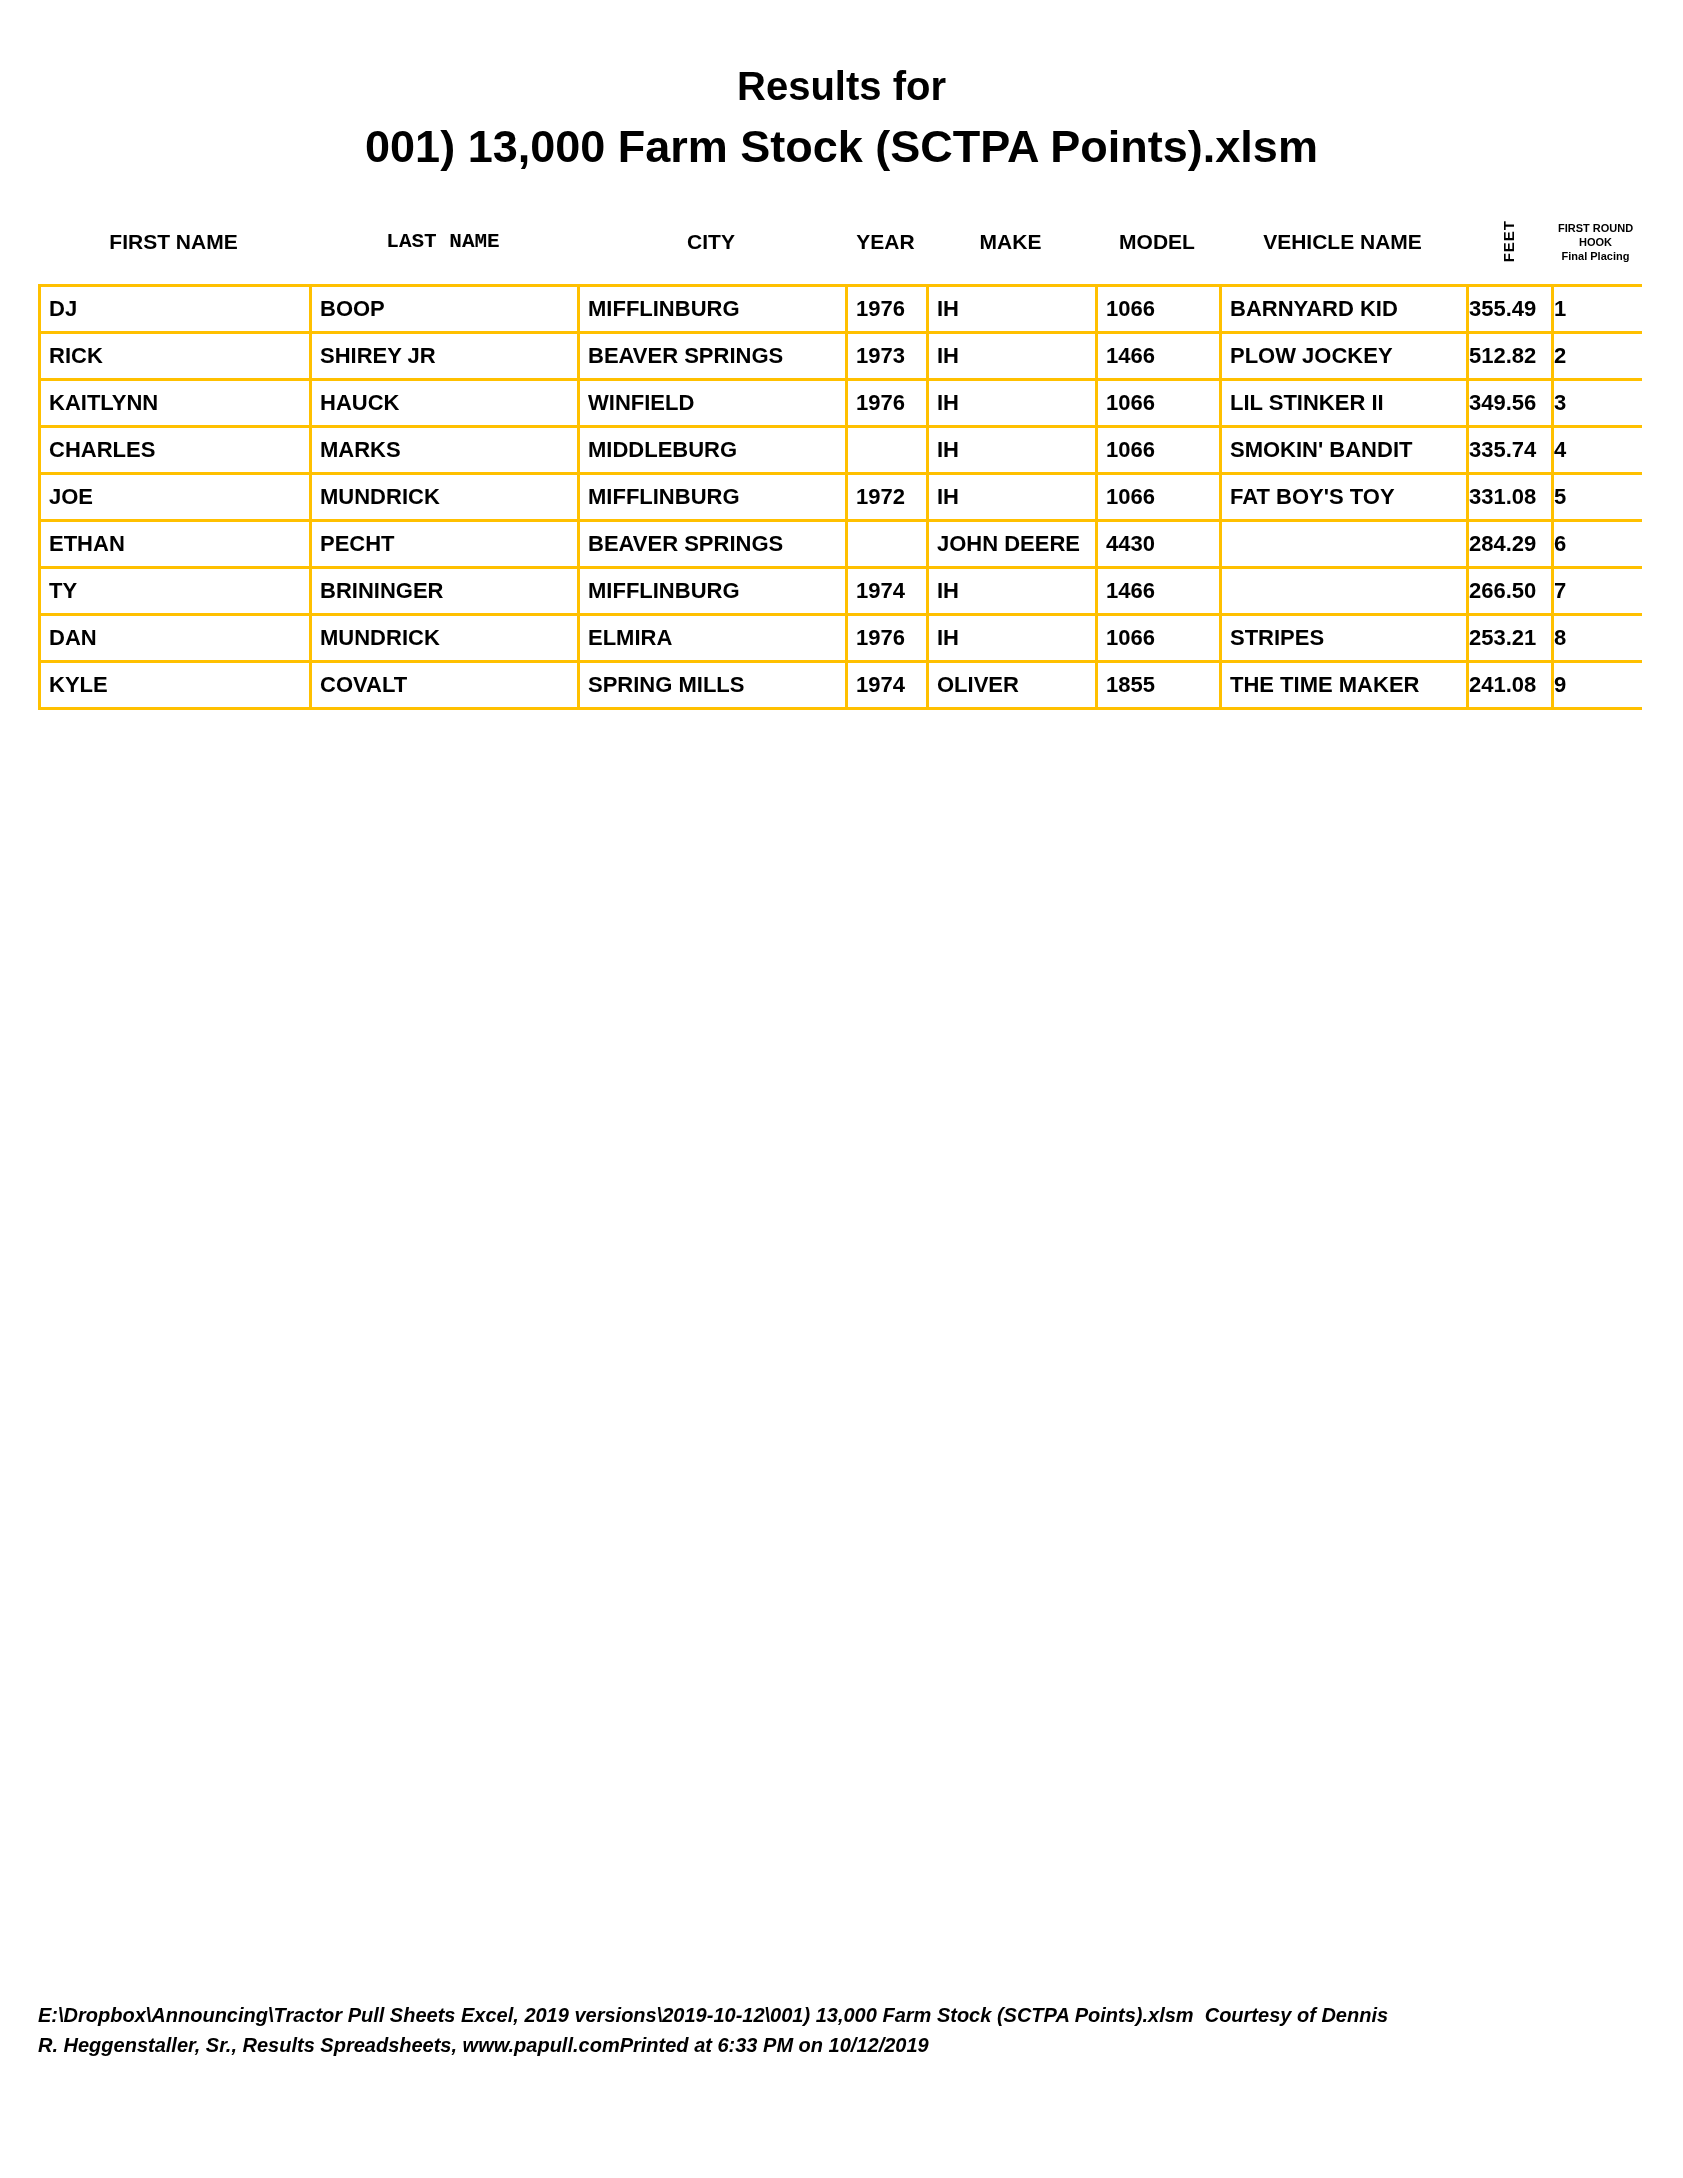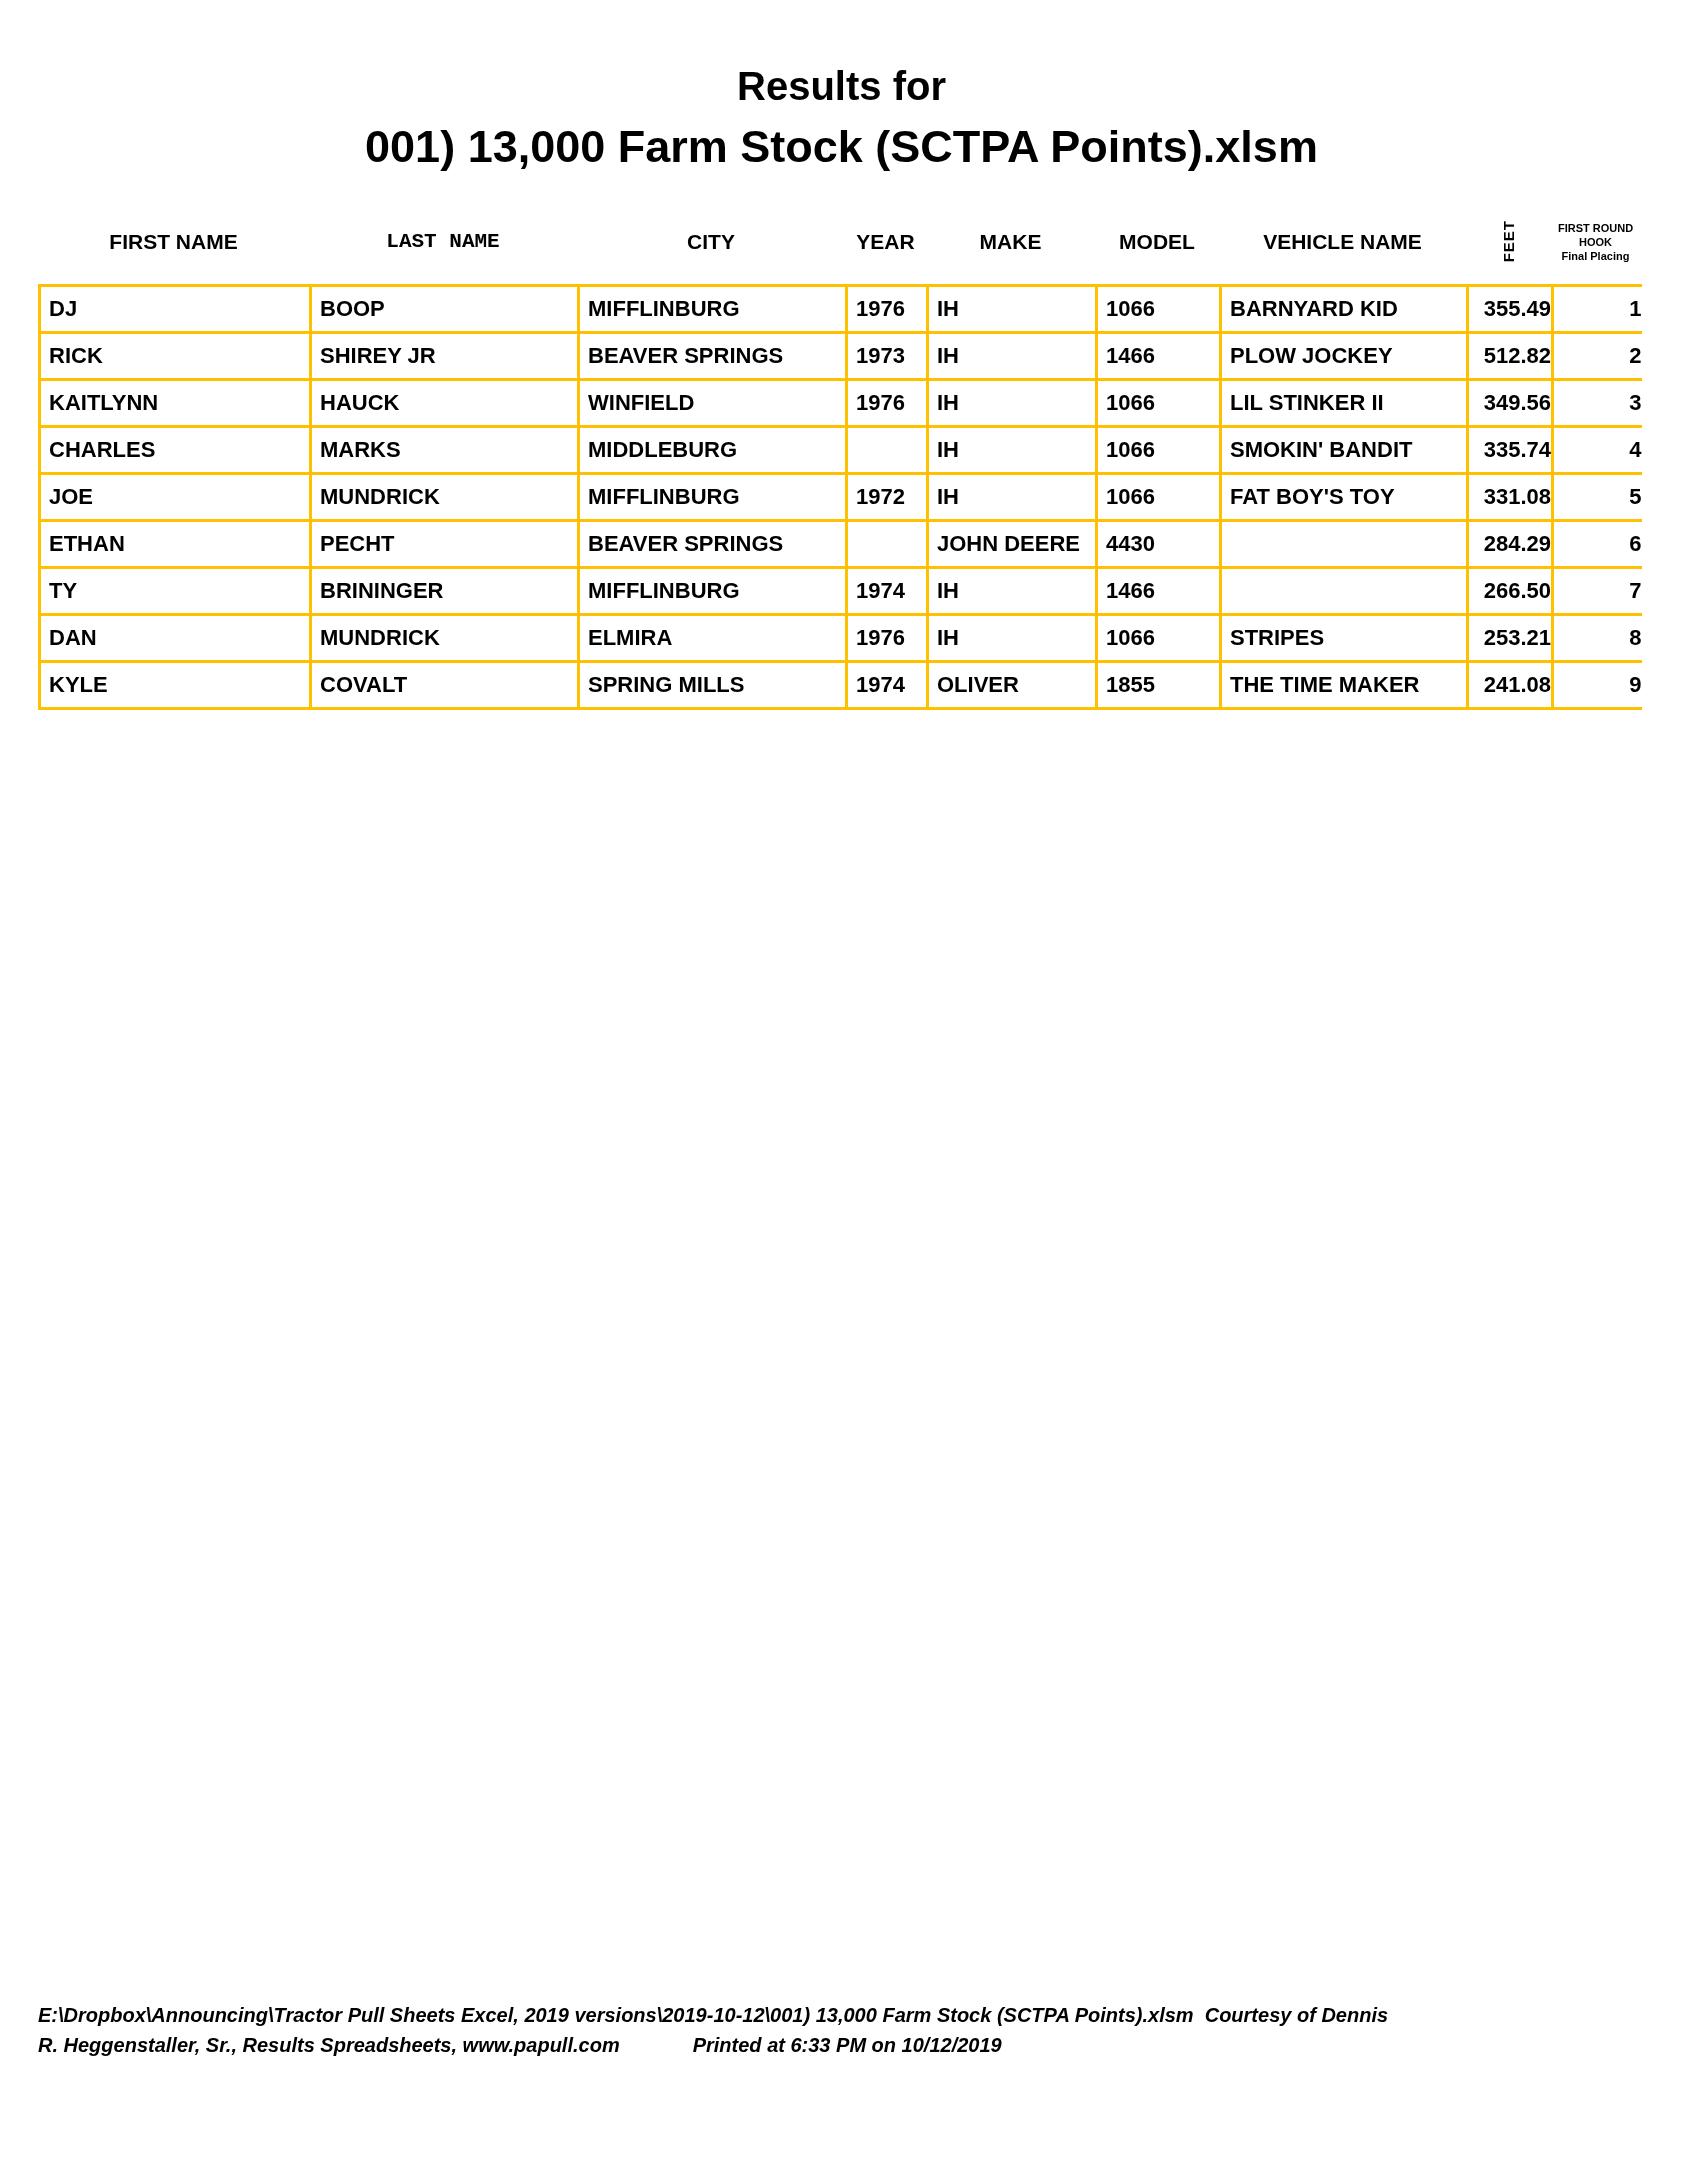--- a/index.html
+++ b/index.html
@@ -62,36 +62,36 @@
   table.results td {
     border: 3px solid var(--gold, #FFC000);
     height: 47px;
     font-size: 22px;
     font-weight: bold;
     padding: 0 4px 0 8px;
     vertical-align: middle;
     white-space: nowrap;
     overflow: hidden;
   }
-  table.results td.c-center { text-align: right; padding: 0; }
+  table.results td.c-center { text-align: left; padding: 0; }
   table.results td.no-right { border-right: none; }
 
   
   .footer {
     position: absolute;
     left: 38px;
     top: 2000px;
     width: 1614px;
     font-size: 20px;
     font-weight: bold;
     line-height: 30px;
     font-style: italic;
   }
   .footer .fline { white-space: pre; }
-  .printed-at { display: inline-block; margin-left: 73px; }
+  .printed-at { display: inline-block; }
 </style>
 </head>
 <body>
 
 <div class="page">
 
   <div class="title-block">
     <div class="title-line1">Results for</div>
     <div class="title-line2">001) 13,000 Farm Stock (SCTPA Points).xlsm</div>
   </div>

